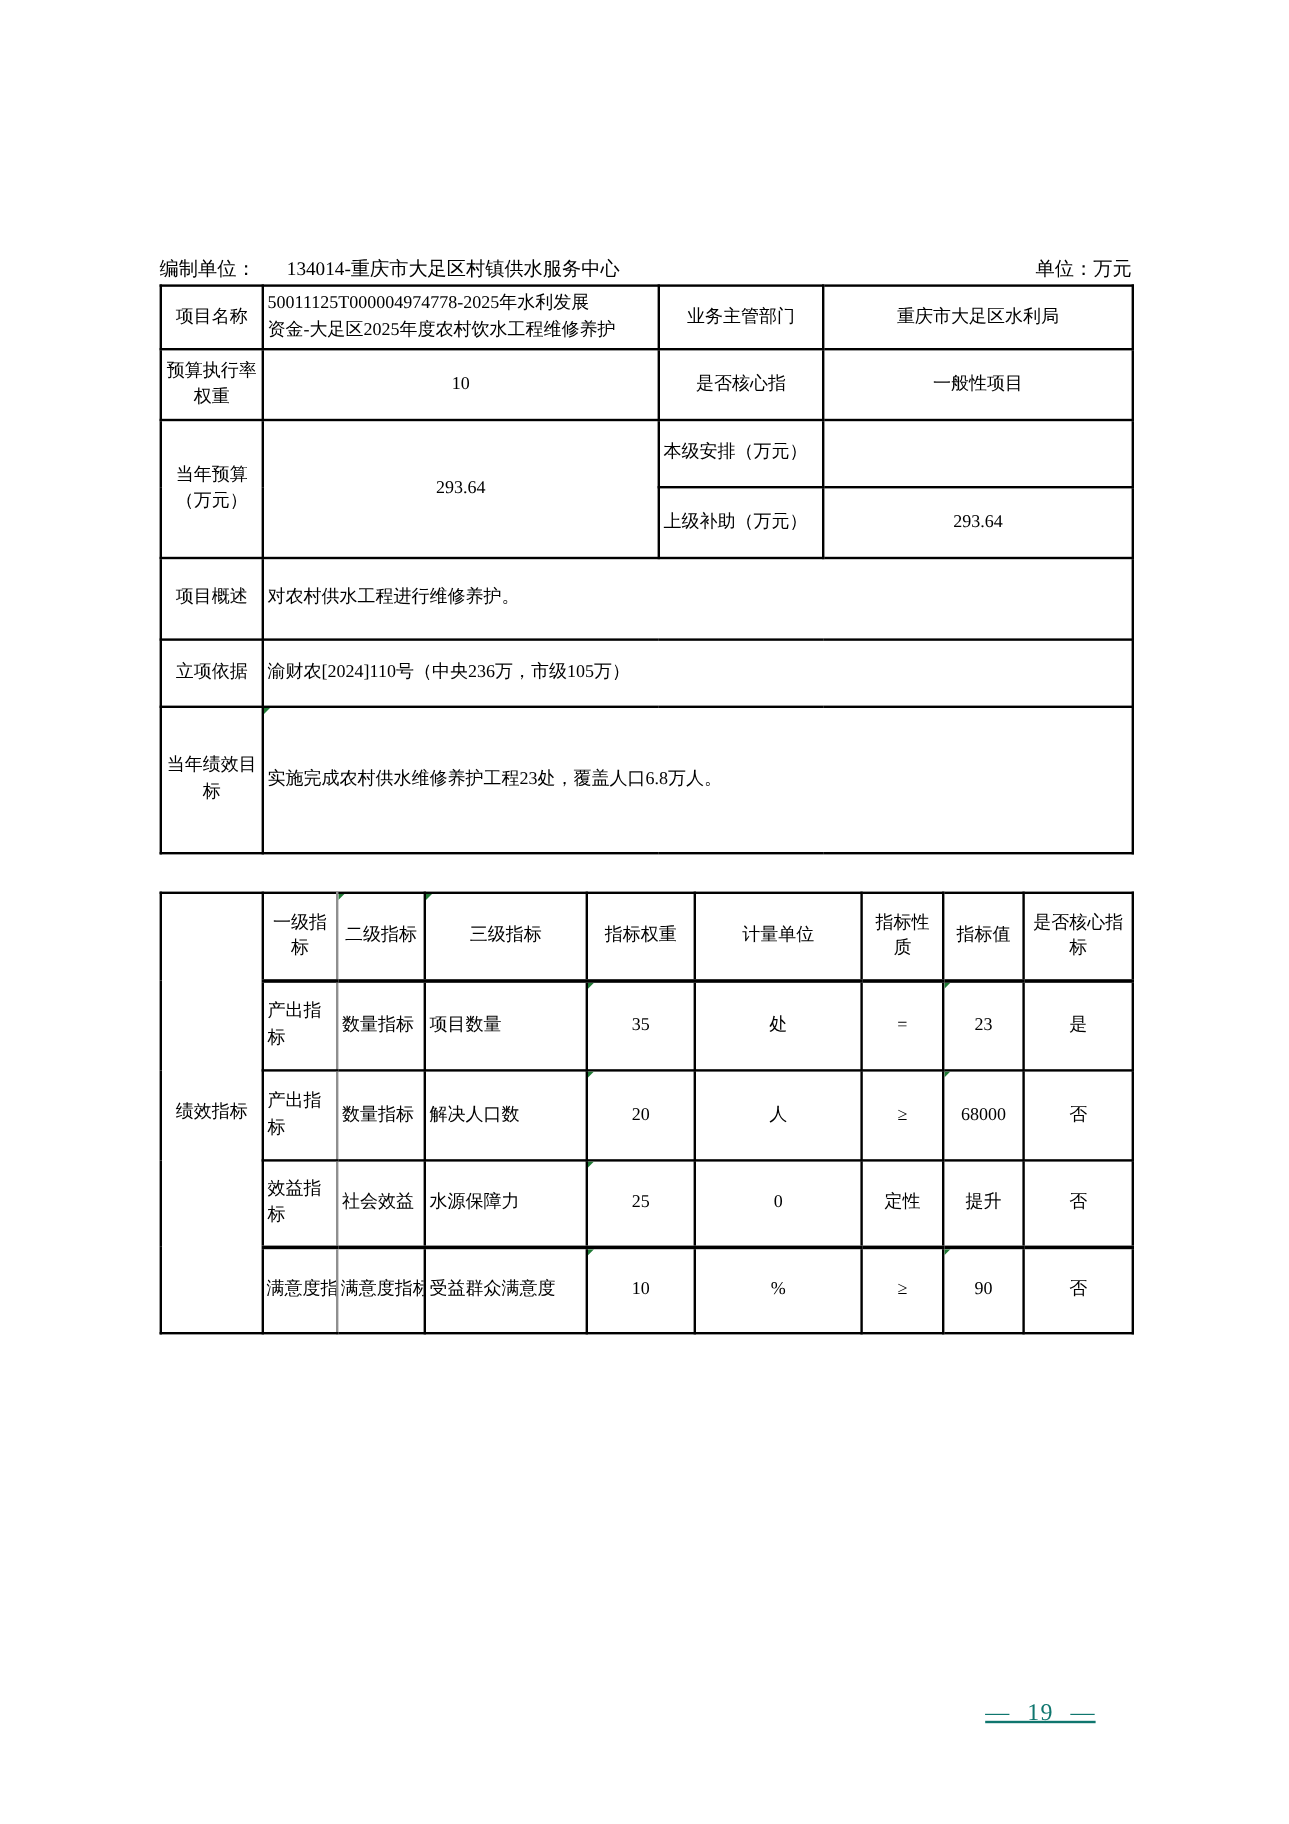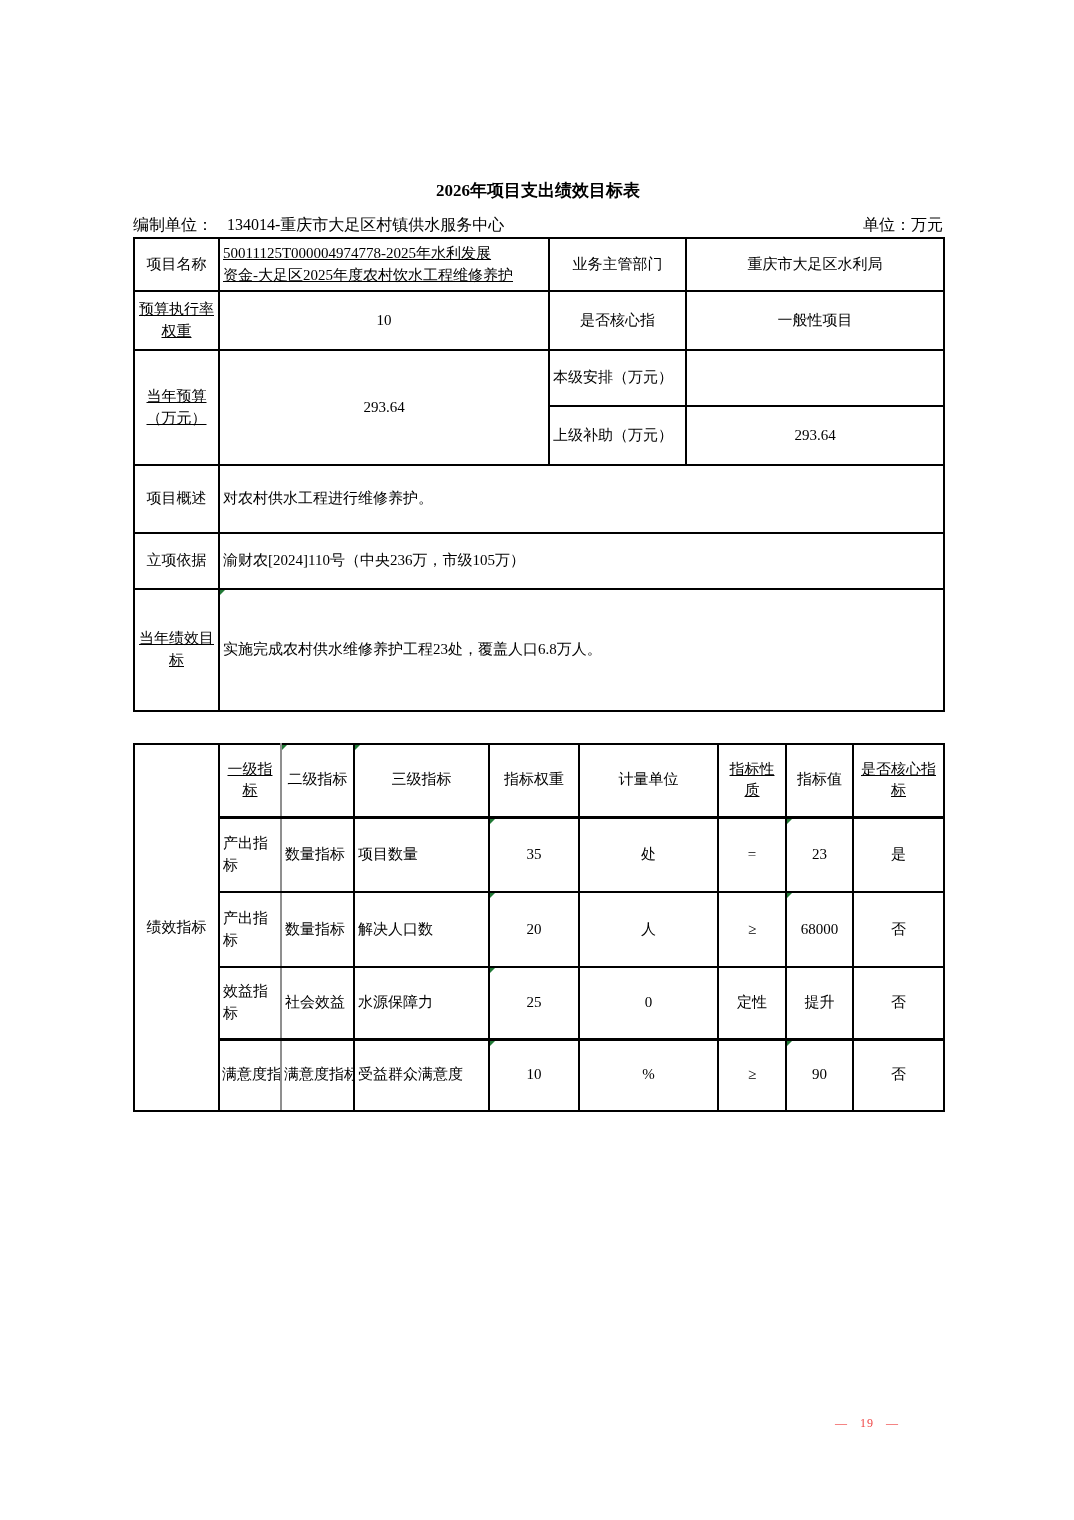--- a/index.html
+++ b/index.html
@@ -13,60 +13,59 @@
   }
   .doc-title{
     position:absolute;left:133px;top:180px;width:810px;
     text-align:center;font-size:17px;font-weight:bold;line-height:22px;
   }
   .subhead{
     position:absolute;left:133px;top:213px;width:810px;height:22px;
     display:flex;align-items:flex-end;justify-content:space-between;
     font-size:16px;line-height:20px;
   }
-  .subhead .lhs{display:flex;}
+  .subhead .lhs{display:flex;gap:12px;}
   .subhead .lhs .val{margin-left:14px;}
   table{
     position:absolute;left:133px;
     border-collapse:collapse;table-layout:fixed;
     font-size:15px;line-height:1.45;
   }
   td{
     border:2px solid #000;
     vertical-align:middle;
     text-align:center;
     padding:2px 3px;
     overflow:hidden;
     position:relative;
     word-break:break-all;
   }
   td.left{text-align:left;}
-  td.pre{white-space:pre-line;text-decoration:underline;}
+  td.pre{white-space:pre-line;}
   td.clip{white-space:nowrap;overflow:hidden;padding-left:2px;padding-right:0;}
   td.bb3{border-bottom-width:3px;}
   td.grayR{border-right:2px solid #8f8f8f;}
   td.grayL{border-left:2px solid #8f8f8f;margin-left:44px;}
   .gc-mark{
     position:absolute;top:0;left:0;width:0;height:0;
     border-top:5px solid #217a36;
     border-right:5px solid transparent;
     pointer-events:none;
   }
   .pageno{
     position:absolute;left:812px;top:1416px;width:110px;
-    font-size:12px;letter-spacing:1px;word-spacing:8px;
-    color:#ef4444;text-align:center;
+    font-size:20px;letter-spacing:1px;word-spacing:8px;
+    color:#0f766e;text-align:center;text-decoration:underline;
   }
 </style>
 </head>
 <body>
 
 <div class="page">
 
-  <div class="doc-title">2026年项目支出绩效目标表</div>
 
   <div class="subhead">
     <div class="lhs">
       <span>编制单位：</span>
       <span class="val">134014-重庆市大足区村镇供水服务中心</span>
     </div>
     <div>单位：万元</div>
   </div>
 
   <table style="top:237px;width:810px;">

